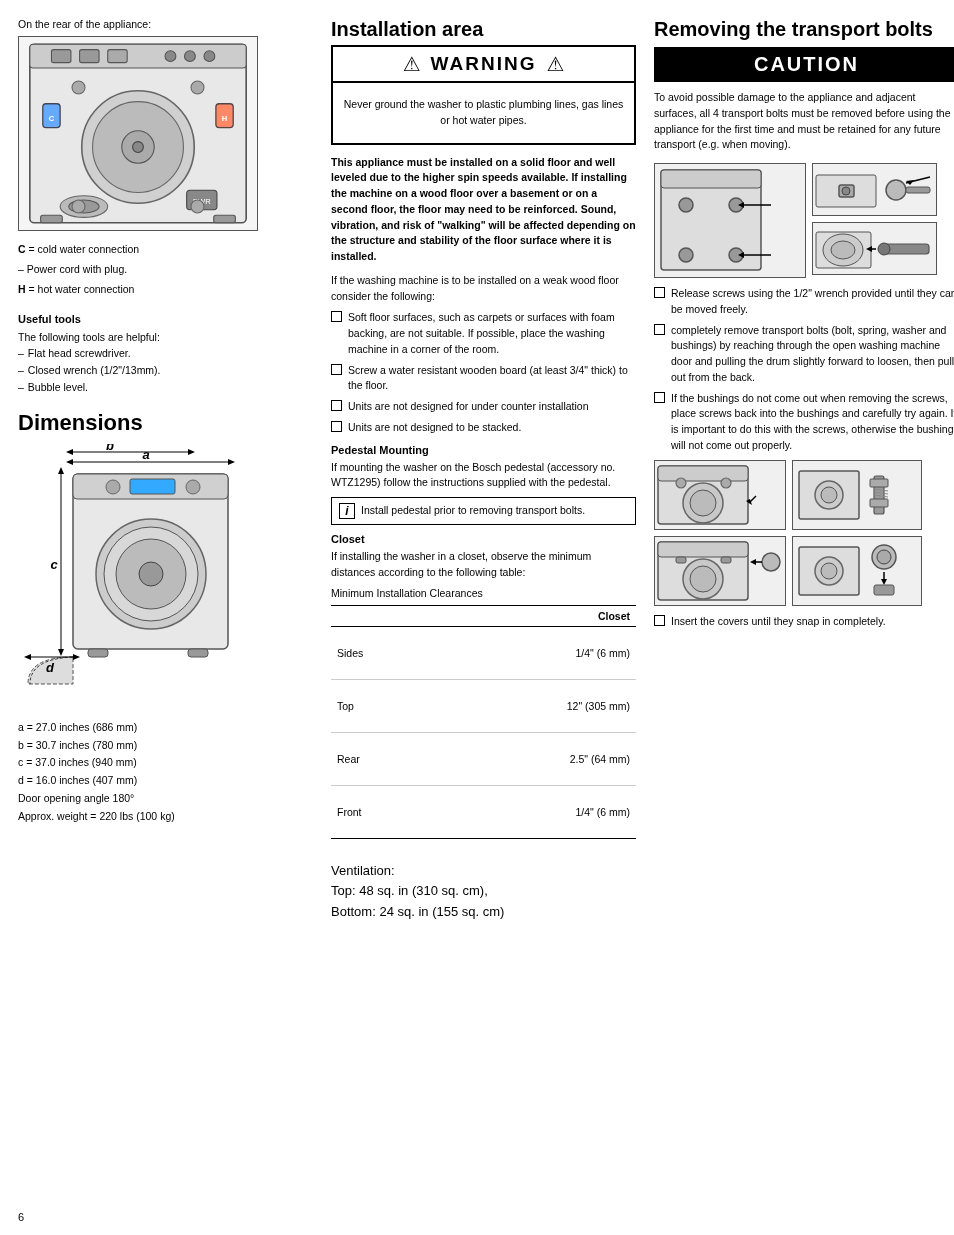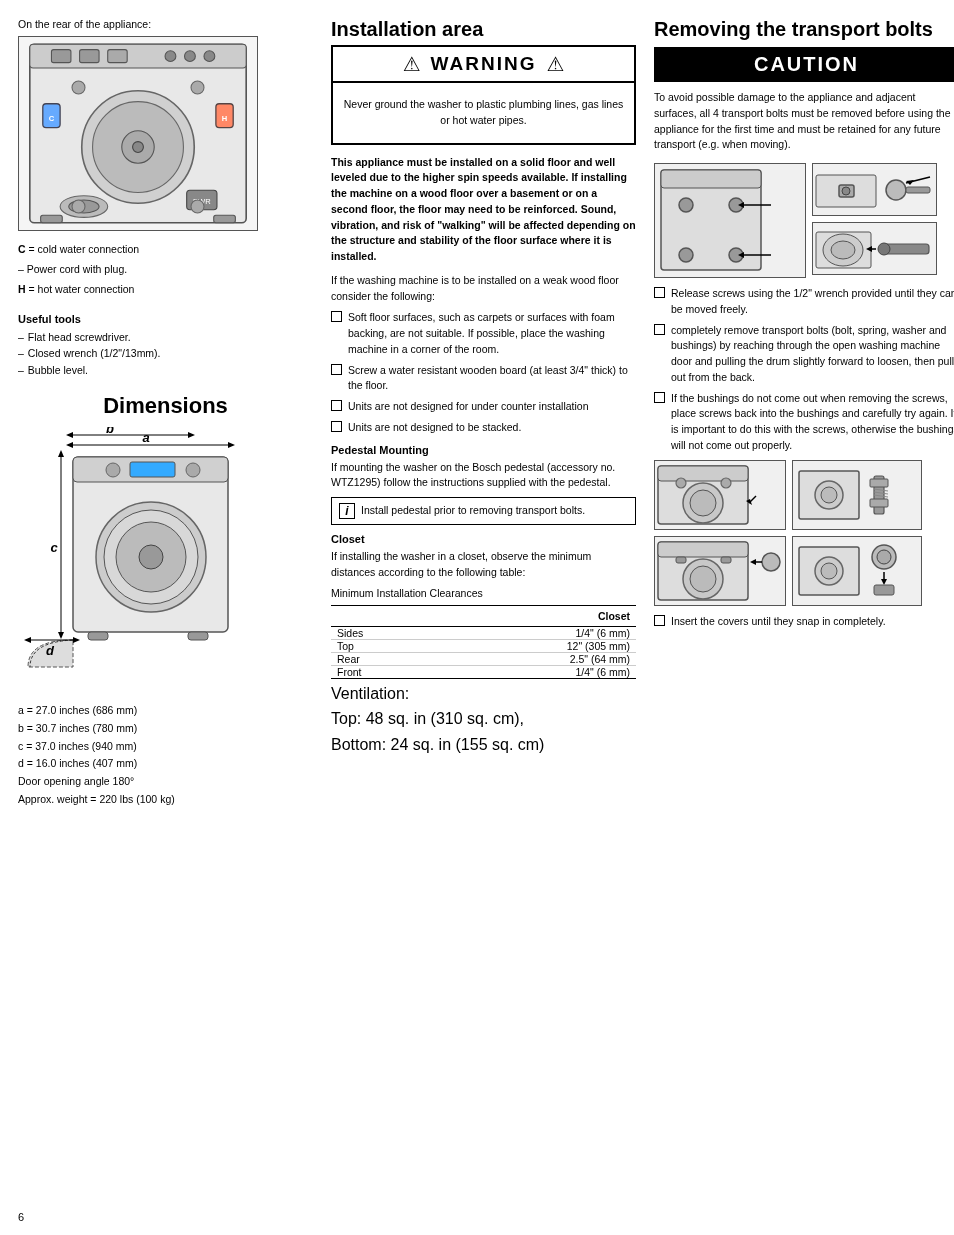--- a/index.html
+++ b/index.html
@@ -35,21 +35,21 @@
       overflow: hidden;
     }
     .connections-list { margin-bottom: 14px; font-size: 10.5px; line-height: 1.7; }
     .connections-list p { margin-bottom: 2px; }
     .useful-tools-heading { font-weight: bold; font-size: 11px; margin-bottom: 4px; }
     .useful-tools-text { font-size: 10.5px; line-height: 1.6; }
     .dash-item { display: flex; gap: 4px; }
     .dash-item::before { content: "–"; }
 
     
-    .dimensions-heading { font-size: 22px; font-weight: bold; margin-top: 14px; margin-bottom: 8px; text-align: center; }
+    .dimensions-heading { font-size: 22px; font-weight: bold; margin-top: 14px; margin-bottom: 8px; }
     .dimensions-diagram {
       width: 240px;
       height: 265px;
       position: relative;
       margin-bottom: 10px;
     }
     .dims-text { font-size: 10.5px; line-height: 1.7; }
 
     
     .mid-col {}
@@ -136,27 +136,27 @@
     .clearances-table th {
       border-bottom: 1.5px solid #000;
       border-top: 1.5px solid #000;
       padding: 4px 6px;
       text-align: right;
       font-weight: bold;
     }
     .clearances-table th.empty { text-align: left; }
     .clearances-table td {
       border-bottom: 0.5px solid #ccc;
-      padding: 0 6px;
+      padding: 20px 6px;
     }
     .clearances-table td:last-child { text-align: right; }
     .clearances-table tr:last-child td { border-bottom: 1.5px solid #000; }
     .table-label { font-size: 10.5px; margin-bottom: 2px; }
 
-    .ventilation-text { font-size: 16px; margin-top: 2px; line-height: 1.6; }
+    .ventilation-text { font-size: 13px; margin-top: 22px; line-height: 1.6; }
 
     
     .right-col {}
     .removing-heading { font-size: 20px; font-weight: bold; margin-bottom: 6px; }
 
     
     .caution-box {
       background: #000;
       color: #fff;
       text-align: center;
@@ -247,20 +247,21 @@
     </div>
 
     <div class="connections-list">
       <p><strong>C</strong> = cold water connection</p>
       <p>– Power cord with plug.</p>
       <p><strong>H</strong> = hot water connection</p>
     </div>
 
     <p class="useful-tools-heading">Useful tools</p>
     <div class="useful-tools-text">
+      <p>The following tools are helpful:</p>
       <div class="dash-item">Flat head screwdriver.</div>
       <div class="dash-item">Closed wrench (1/2"/13mm).</div>
       <div class="dash-item">Bubble level.</div>
     </div>
 
     <div class="dimensions-heading">Dimensions</div>
 
     <div class="dimensions-diagram">
       <svg class="dims-svg" viewBox="0 0 240 265" xmlns="http://www.w3.org/2000/svg">
 

